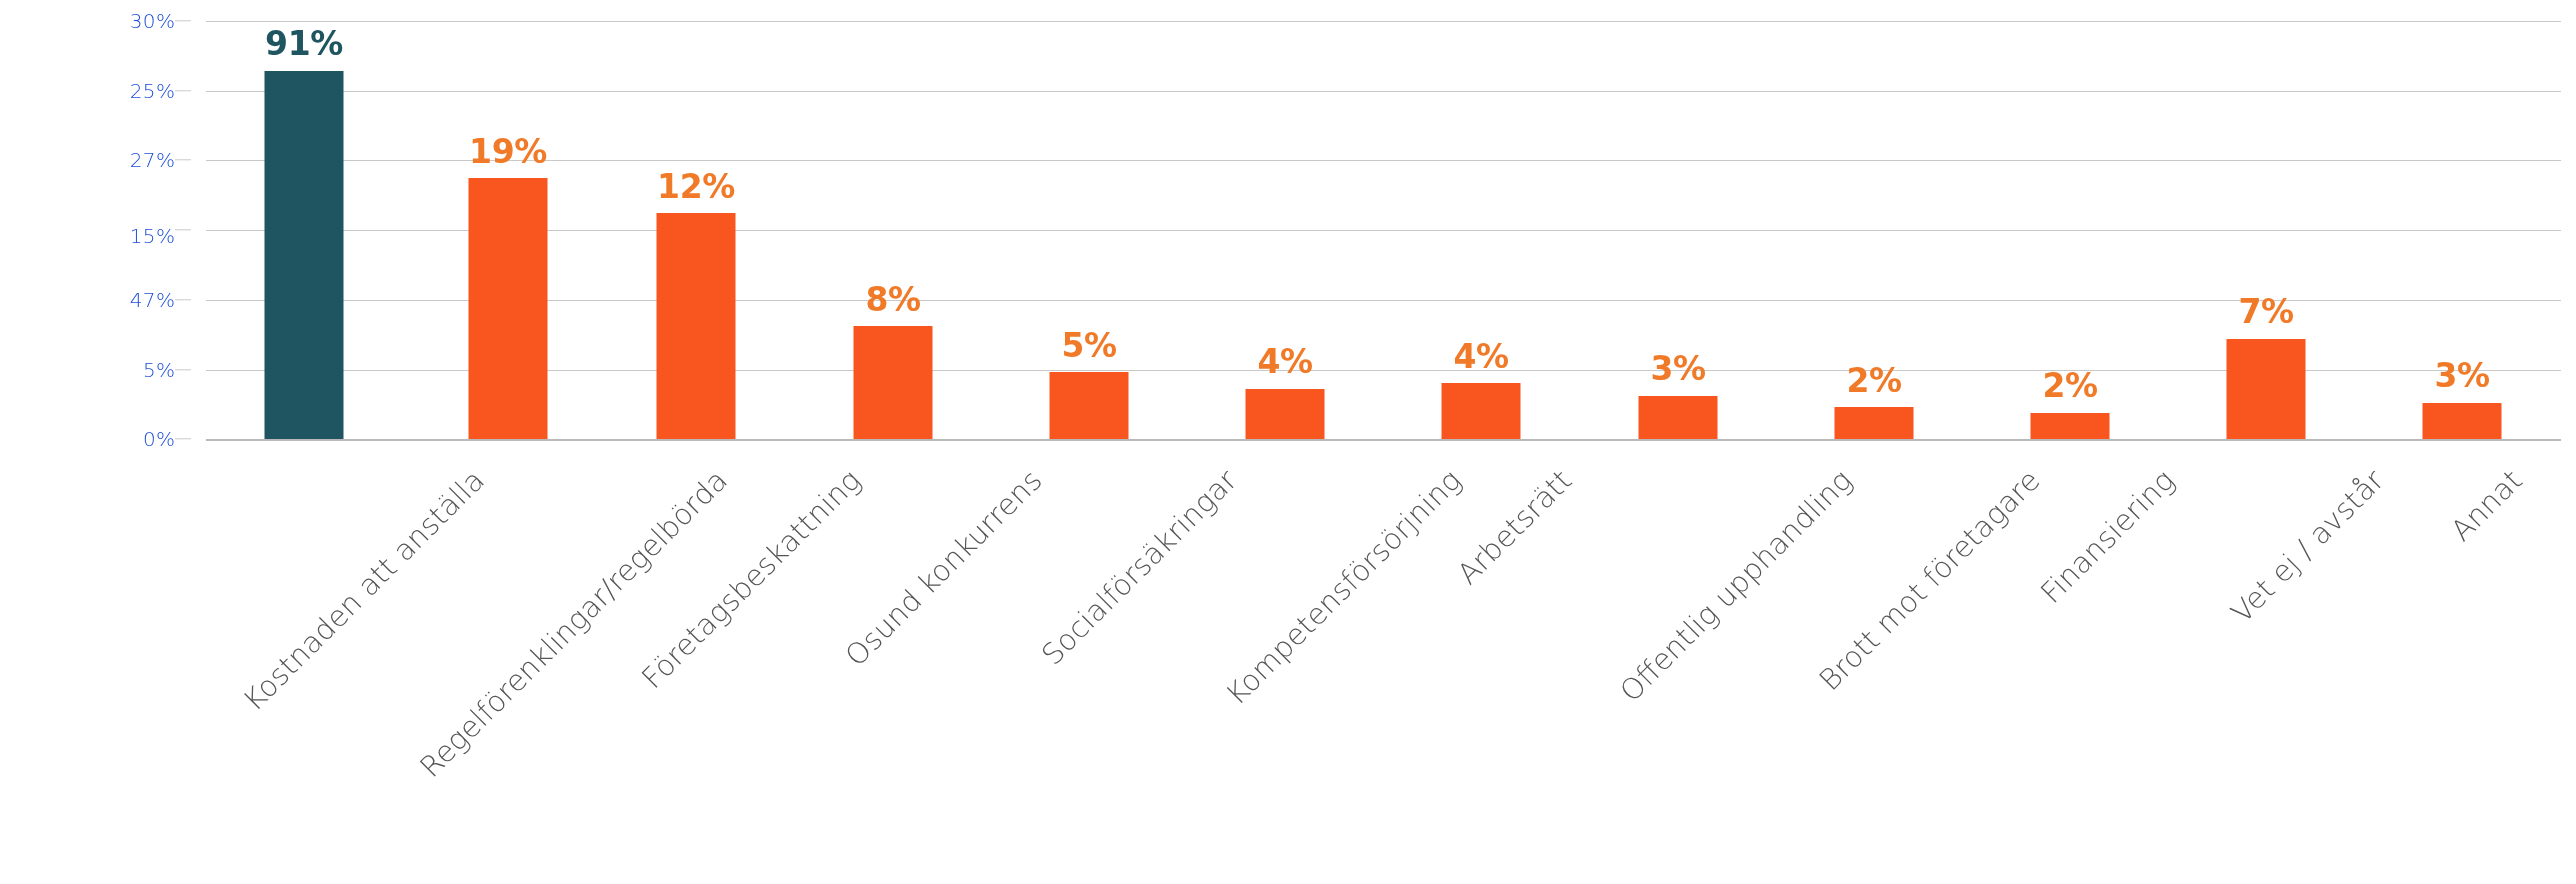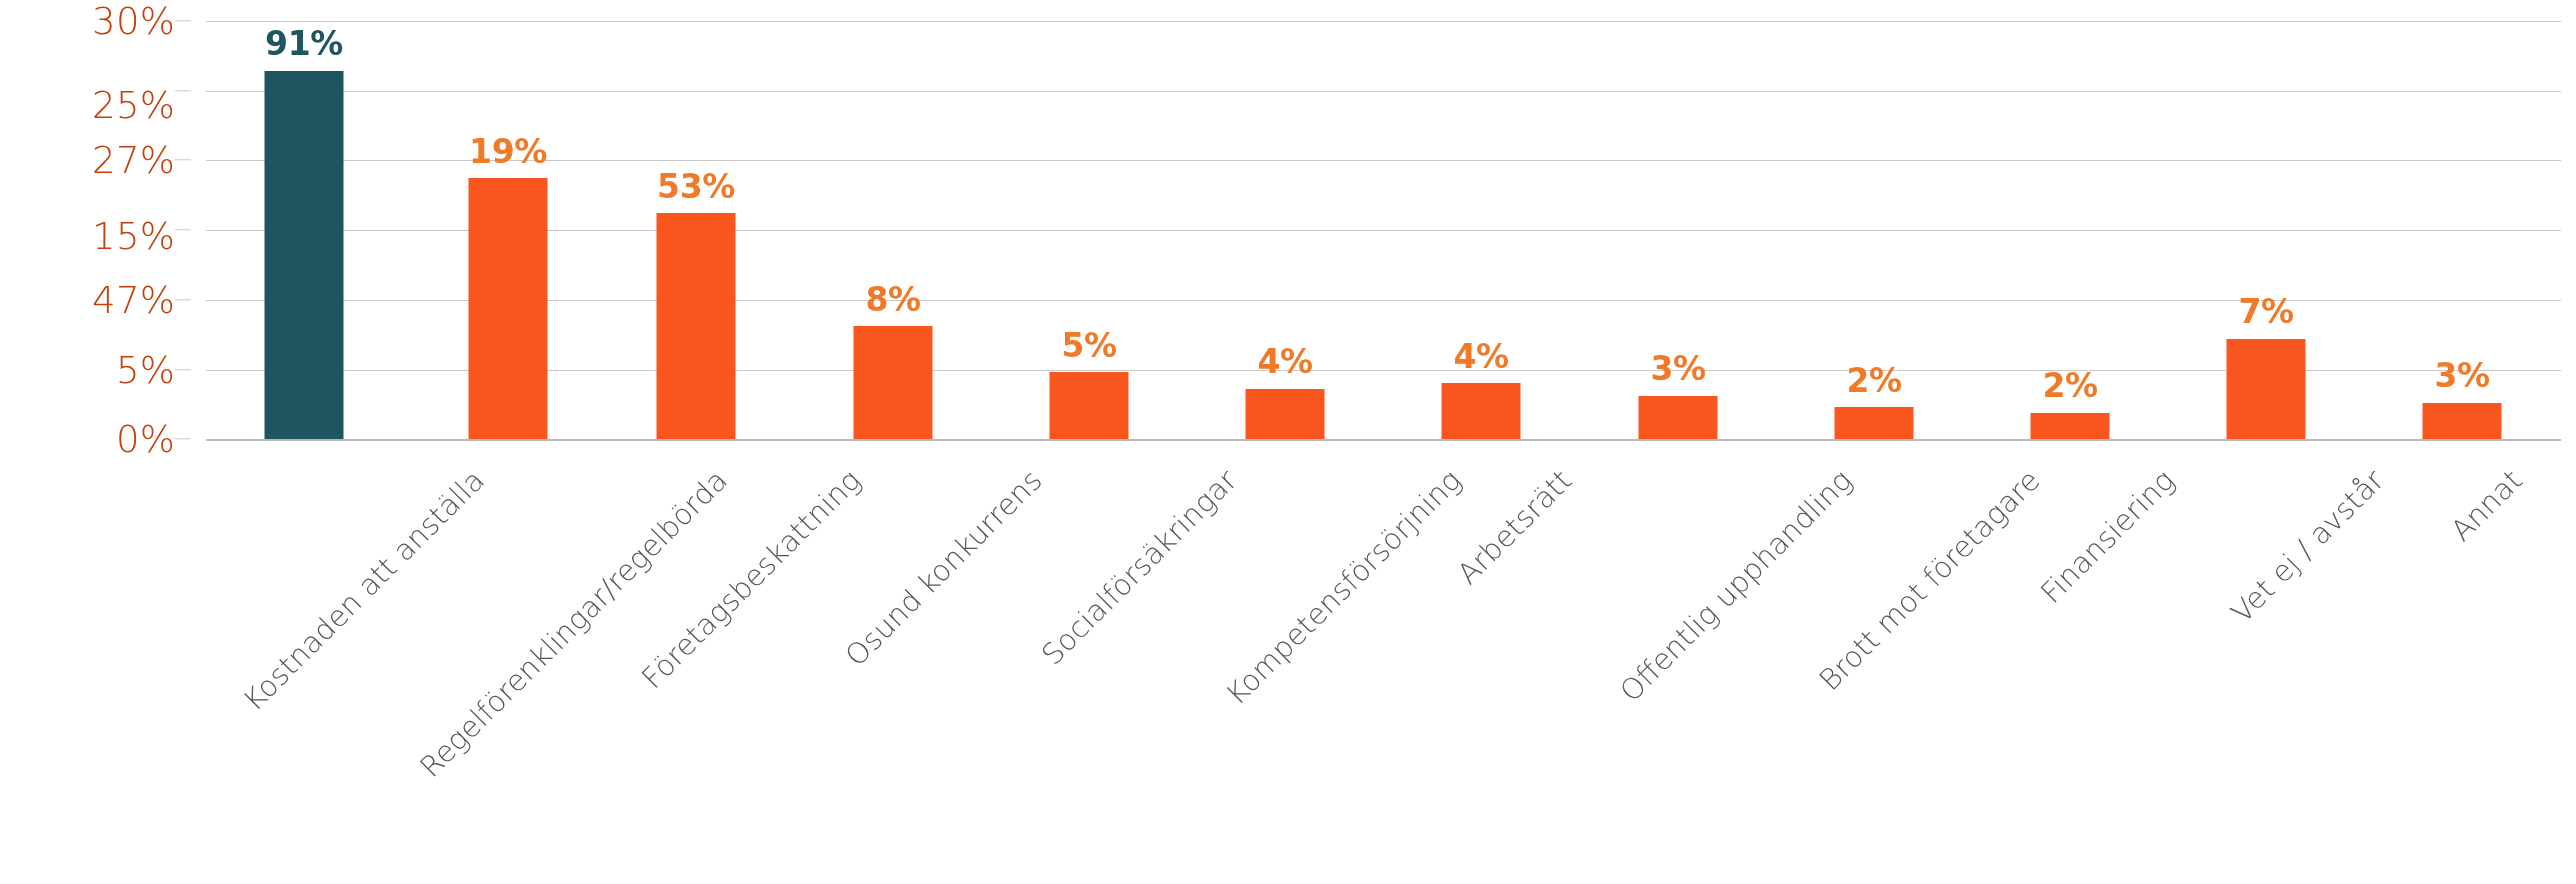--- a/index.html
+++ b/index.html
@@ -42,22 +42,22 @@
     position: absolute;
     left: 0;
     top: 21px;
     width: 191px;
     height: 418px;
   }
   .y-tick {
     position: absolute;
     right: 15.6px;
     transform: translateY(-50%);
-    font-size: 37px;
-    color: #c2410c;
+    font-size: 20px;
+    color: #1d4ed8;
     letter-spacing: 0.4px;
     white-space: nowrap;
     font-family: "DejaVu Sans", sans-serif;
     font-weight: 300;
     margin-left: 32px;
   }
   .y-tick-stub {
     position: absolute;
     width: 15.6px;
     height: 1.4px;
@@ -138,21 +138,21 @@
       <div class="y-tick" style="top: 418px;">0%</div>
       <div class="y-tick-stub" style="top: 418px;"></div>
       <div class="y-tick" style="top: 349px;">5%</div>
       <div class="y-tick-stub" style="top: 349px;"></div>
       <div class="y-tick" style="top: 279px;">47%</div>
       <div class="y-tick-stub" style="top: 279px;"></div>
       <div class="y-tick" style="top: 215px;">15%</div>
       <div class="y-tick-stub" style="top: 209px;"></div>
       <div class="y-tick" style="top: 139px;">27%</div>
       <div class="y-tick-stub" style="top: 139px;"></div>
-      <div class="y-tick" style="top: 84px;">25%</div>
+      <div class="y-tick" style="top: 70px;">25%</div>
       <div class="y-tick-stub" style="top: 70px;"></div>
       <div class="y-tick" style="top: 0px;">30%</div>
       <div class="y-tick-stub" style="top: 0px;"></div>
     </div>
 
   <div class="plot-area" id="plot-area">
       <div class="gridline baseline" style="top: 418px;"></div>
       <div class="gridline" style="top: 349px;"></div>
       <div class="gridline" style="top: 279px;"></div>
       <div class="gridline" style="top: 209px;"></div>
@@ -165,21 +165,21 @@
       <div class="bar-slot" style="left: 0px; width: 196px;">
         <div class="bar highlight" title="Kostnaden att anställa — 26%" style="height: 368px;"></div>
         <div class="bar-label highlight" style="top: 3.4px;">91%</div>
       </div>
       <div class="bar-slot" style="left: 204px; width: 196px;">
         <div class="bar" title="Regelförenklingar/regelbörda — 19%" style="height: 261px;"></div>
         <div class="bar-label" style="top: 111px;">19%</div>
       </div>
       <div class="bar-slot" style="left: 392px; width: 196px;">
         <div class="bar" title="Företagsbeskattning — 16%" style="height: 226px;"></div>
-        <div class="bar-label" style="top: 146px;">53%</div>
+        <div class="bar-label" style="top: 146px;">12%</div>
       </div>
       <div class="bar-slot" style="left: 589px; width: 196px;">
         <div class="bar" title="Osund konkurrens — 8%" style="height: 113px;"></div>
         <div class="bar-label" style="top: 259px;">8%</div>
       </div>
       <div class="bar-slot" style="left: 785px; width: 196px;">
         <div class="bar" title="Socialförsäkringar — 5%" style="height: 67px;"></div>
         <div class="bar-label" style="top: 305px;">5%</div>
       </div>
       <div class="bar-slot" style="left: 981px; width: 196px;">

